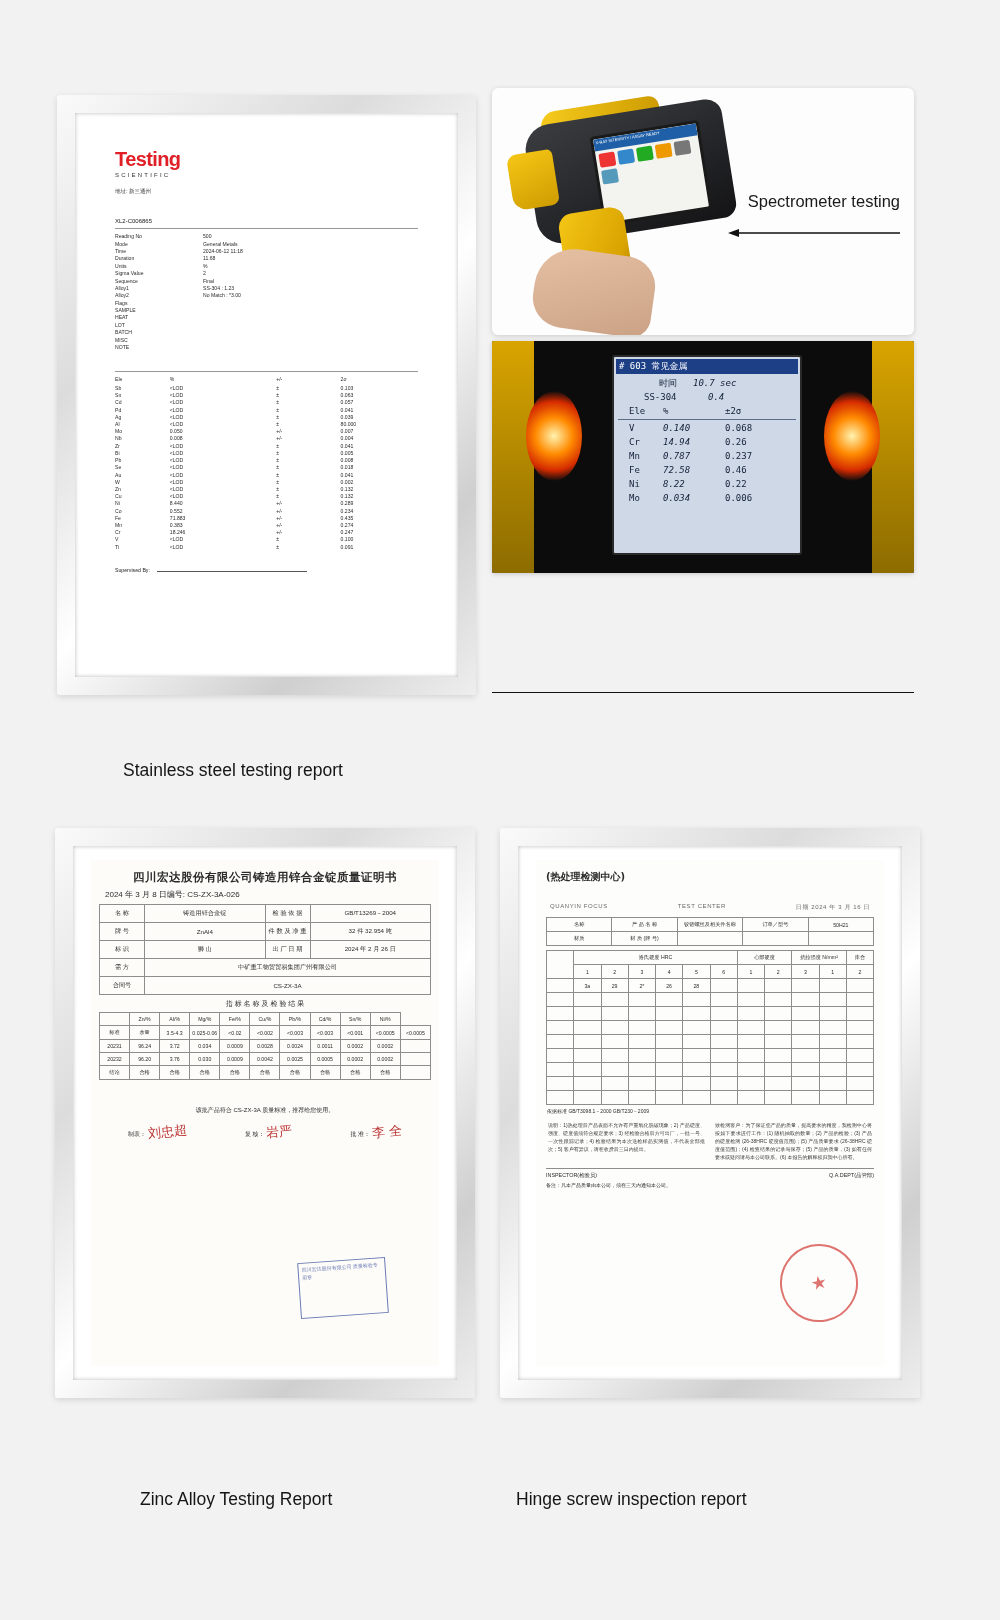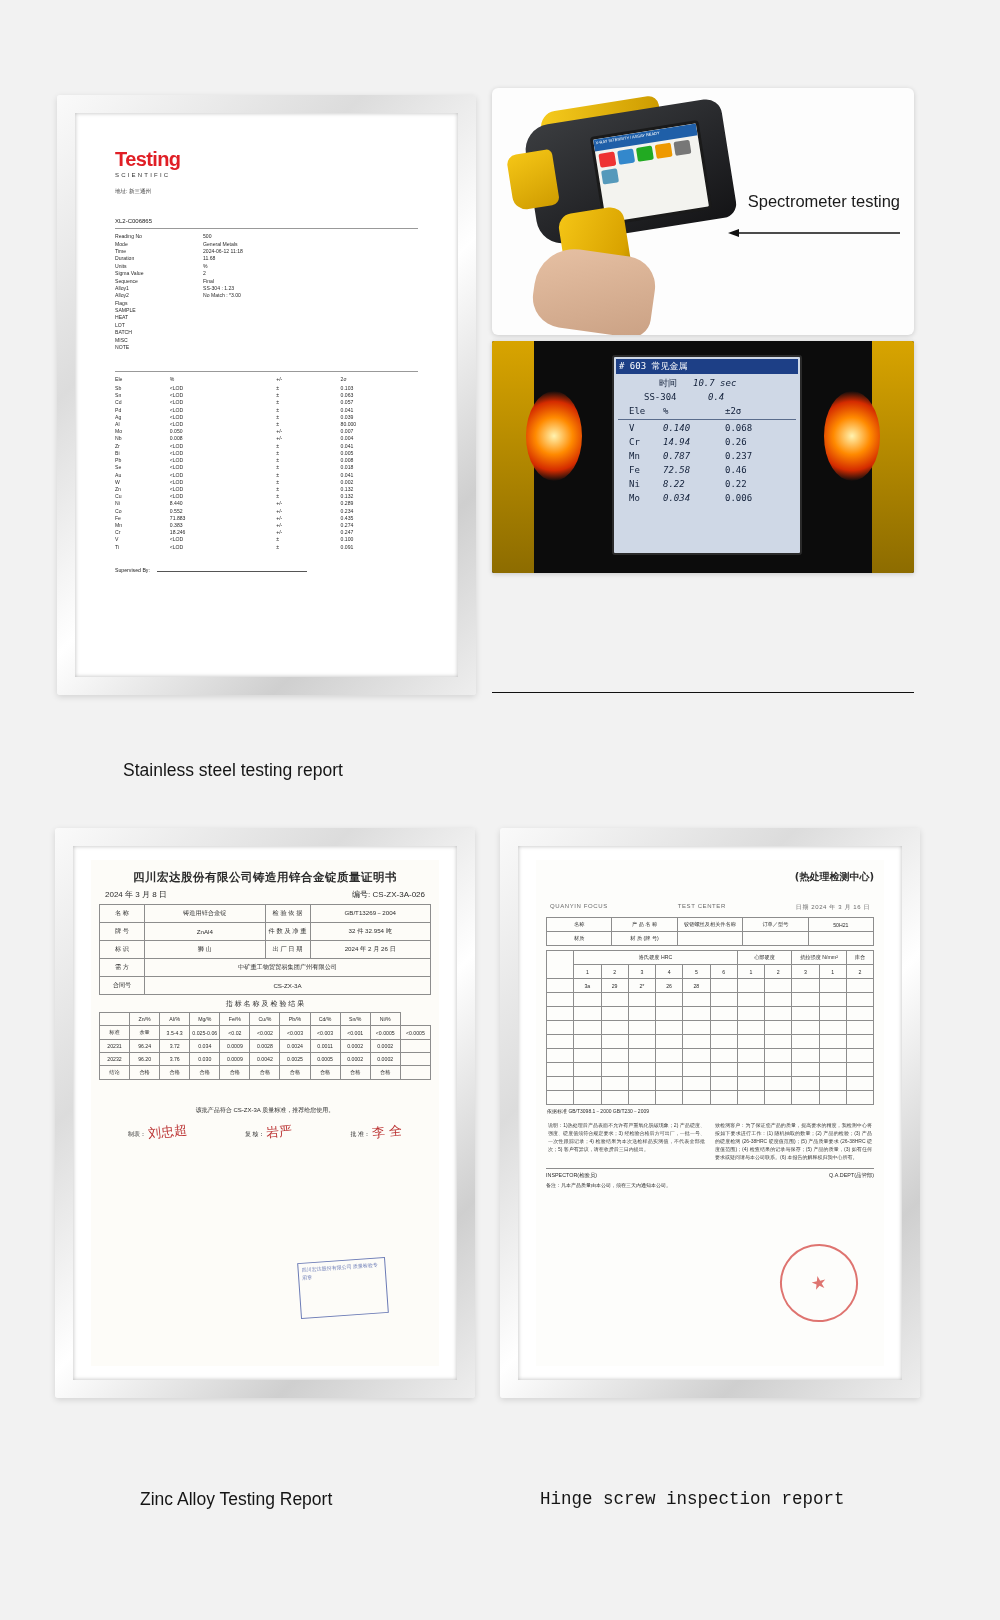--- a/index.html
+++ b/index.html
@@ -200,40 +200,40 @@
   }
 
   
   .caption {
     position: absolute;
     font-size: 17.5px;
     color: #151515;
   }
   #caption-stainless { left: 123px; top: 760px; }
   #caption-zinc { left: 140px; top: 1489px; }
-  #caption-hinge { left: 540px; top: 1489px; font-family: Liberation Mono, monospace; }
+  #caption-hinge { left: 516px; top: 1489px; }
 
   
   #zinc-frame { left: 55px; top: 828px; width: 420px; height: 570px; }
   .zinc-page {
     position: absolute; left: 18px; top: 14px; right: 18px; bottom: 14px;
     background: #fdfcf8;
     box-sizing: border-box;
     padding: 10px 8px;
     overflow: hidden;
     font-size: 6px;
     color: #2b2b2b;
   }
   .zinc-title {
     text-align: center; font-size: 11.5px; font-weight: bold;
     letter-spacing: 0.5px; margin-bottom: 4px;
     font-family: "DejaVu Sans", sans-serif;
   }
   .zinc-sub {
-    display: flex; justify-content: space-between; font-size: 8px;
+    display: flex; justify-content: flex-start; font-size: 8px;
     padding: 0 6px 4px 6px;
   }
   .zinc-tbl { width: 100%; border-collapse: collapse; table-layout: fixed; }
   .zinc-tbl td {
     border: 0.7px solid #8d8d8d; padding: 3px 3px; font-size: 6.2px;
     height: 11px; color: #2b2b2b;
   }
   .zinc-tbl td.lbl { width: 38px; text-align: center; }
   .zinc-tbl td.ctr { text-align: center; }
   .zinc-band {
@@ -262,21 +262,21 @@
   .hinge-page {
     position: absolute; left: 18px; top: 14px; right: 18px; bottom: 14px;
     background: #fdfdfb;
     box-sizing: border-box;
     padding: 10px 10px;
     overflow: hidden;
     font-size: 6px;
     color: #2b2b2b;
   }
   .hinge-title {
-    text-align: right; font-size: 10px; font-weight: bold; margin-bottom: 19px;
+    text-align: left; font-size: 10px; font-weight: bold; margin-bottom: 19px;
     font-family: "DejaVu Sans", sans-serif;
   }
   .hinge-head {
     display: flex; justify-content: space-between; font-size: 6px;
     color: #6a6a6a; letter-spacing: 0.6px; padding: 0 4px 5px 4px;
   }
   .hinge-tbl { width: 100%; border-collapse: collapse; table-layout: fixed; }
   .hinge-tbl td, .hinge-tbl th {
     border: 0.7px solid #8d8d8d; font-size: 5.2px; font-weight: normal;
     text-align: center; padding: 2px 0; height: 9px; color: #2b2b2b;

